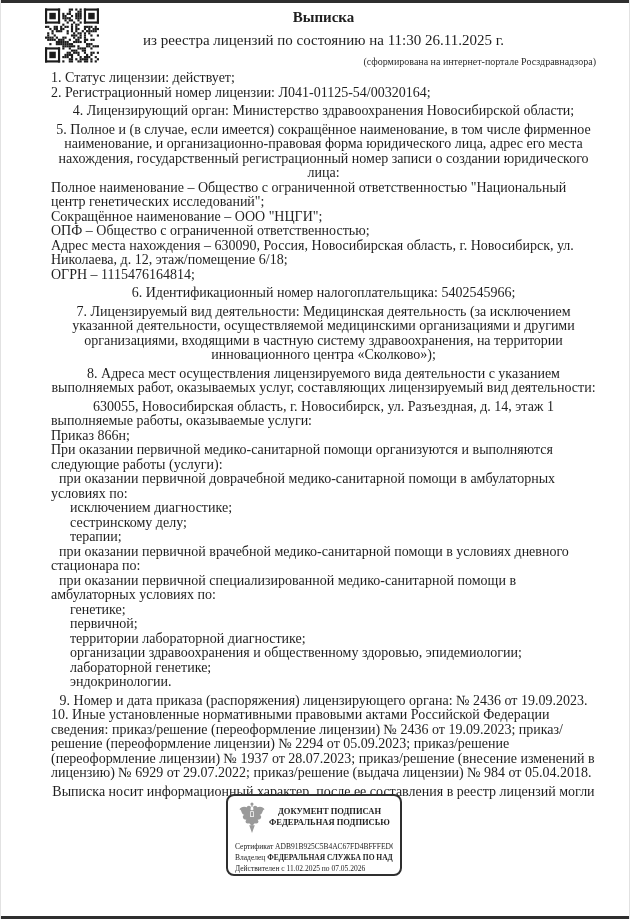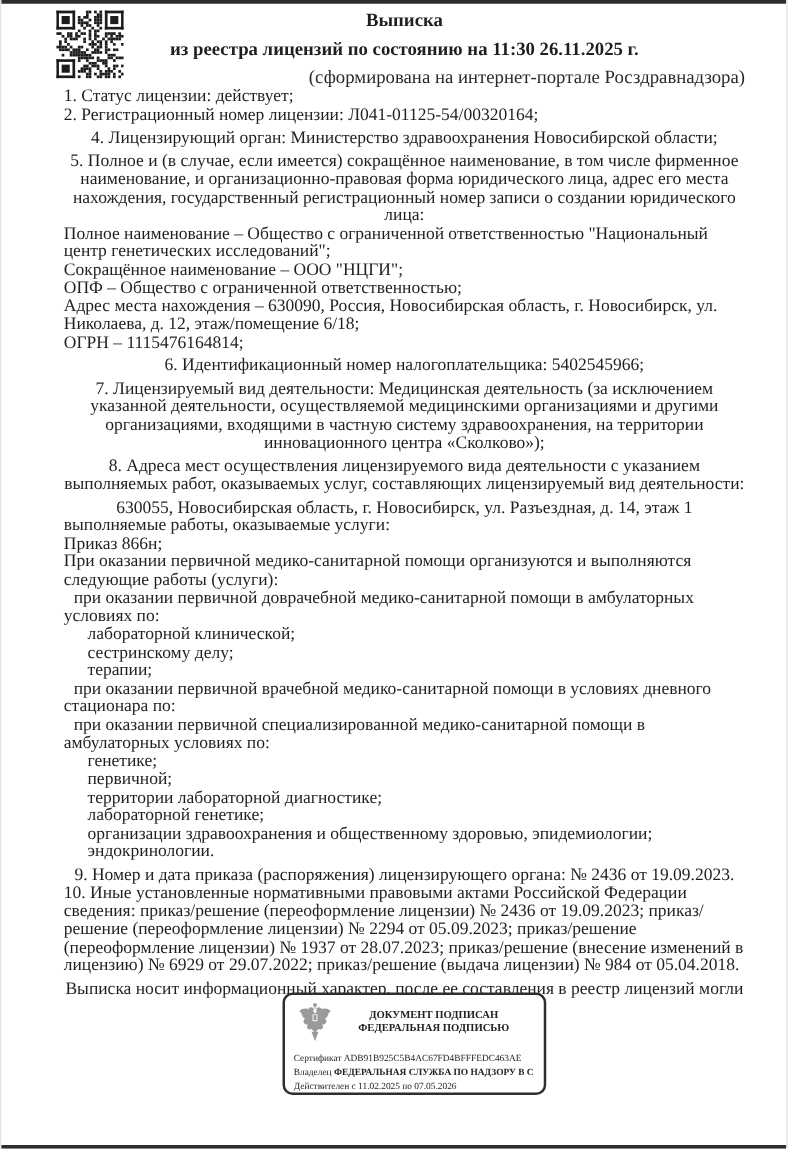--- a/index.html
+++ b/index.html
@@ -13,29 +13,29 @@
     background:#ffffff;color:#1f1f1f;
     border-left:1px solid #e2e2e2;border-right:1px solid #e2e2e2;
     box-sizing:border-box;
   }
   .edge-top{position:absolute;top:0;left:0;width:100%;height:3px;background:#2e2e2e;}
   .edge-bottom{position:absolute;bottom:0;left:0;width:100%;height:3px;background:#2e2e2e;}
   .qr{position:absolute;left:44px;top:5px;width:54px;height:61px;}
   .qr svg{width:100%;height:100%;display:block;}
   .header{padding:8px 33px 0 50px;}
   .title-1{font-weight:bold;font-size:15px;text-align:center;line-height:19px;}
-  .title-2{font-weight:bold;font-size:15px;text-align:center;line-height:19px;margin-top:4px;}
-  .formed-note{font-size:15px;text-align:right;margin-top:6px;line-height:12px;color:#2a2a2a;}
+  .title-2{font-weight:normal;font-size:15px;text-align:center;line-height:19px;margin-top:4px;}
+  .formed-note{font-size:10px;text-align:right;margin-top:6px;line-height:12px;color:#2a2a2a;}
   .doc-body{margin:3px 33px 0 50px;font-size:14px;line-height:14.5px;}
   .para{margin:0;}
   .para.gap{margin-top:4px;text-align:center;}
   .para.indent-1{text-indent:8px;}
   .para.indent-2{text-indent:19px;}
   .stamp{
-    position:absolute;left:225px;top:794px;width:211px;height:82px;
+    position:absolute;left:225px;top:794px;width:176px;height:82px;
     border:2px solid #2f2f2f;border-radius:8px;background:#ffffff;
     box-sizing:border-box;padding:5px 7px 4px 7px;
   }
   .stamp-top{display:flex;align-items:flex-start;}
   .stamp-emblem{width:28px;height:36px;flex:0 0 28px;margin-left:3px;}
   .stamp-emblem svg{width:100%;height:100%;display:block;}
   .stamp-head{flex:1;text-align:center;font-weight:bold;font-size:8.5px;line-height:11px;padding-top:5px;color:#222;}
   .stamp-cert,.stamp-owner,.stamp-valid{
     font-size:7.5px;line-height:11px;color:#222;
     white-space:nowrap;overflow:hidden;
@@ -295,30 +295,30 @@
       <p class="para indent-0">Адрес места нахождения – 630090, Россия, Новосибирская область, г. Новосибирск, ул. Николаева, д. 12, этаж/помещение 6/18;</p>
       <p class="para indent-0">ОГРН – 1115476164814;</p>
       <p class="para indent-0 gap">6. Идентификационный номер налогоплательщика: 5402545966;</p>
       <p class="para indent-0 gap">7. Лицензируемый вид деятельности: Медицинская деятельность (за исключением указанной деятельности, осуществляемой медицинскими организациями и другими организациями, входящими в частную систему здравоохранения, на территории инновационного центра «Сколково»);</p>
       <p class="para indent-0 gap">8. Адреса мест осуществления лицензируемого вида деятельности с указанием выполняемых работ, оказываемых услуг, составляющих лицензируемый вид деятельности:</p>
       <p class="para indent-0 gap">630055, Новосибирская область, г. Новосибирск, ул. Разъездная, д. 14, этаж 1</p>
       <p class="para indent-0">выполняемые работы, оказываемые услуги:</p>
       <p class="para indent-0">Приказ 866н;</p>
       <p class="para indent-0">При оказании первичной медико-санитарной помощи организуются и выполняются следующие работы (услуги):</p>
       <p class="para indent-1">при оказании первичной доврачебной медико-санитарной помощи в амбулаторных условиях по:</p>
-      <p class="para indent-2">лабораторной клинической;</p>
+      <p class="para indent-2">исключением диагностике;</p>
       <p class="para indent-2">сестринскому делу;</p>
       <p class="para indent-2">терапии;</p>
       <p class="para indent-1">при оказании первичной врачебной медико-санитарной помощи в условиях дневного стационара по:</p>
       <p class="para indent-1">при оказании первичной специализированной медико-санитарной помощи в амбулаторных условиях по:</p>
       <p class="para indent-2">генетике;</p>
       <p class="para indent-2">первичной;</p>
       <p class="para indent-2">территории лабораторной диагностике;</p>
+      <p class="para indent-2">организации здравоохранения и общественному здоровью, эпидемиологии;</p>
       <p class="para indent-2">лабораторной генетике;</p>
-      <p class="para indent-2">организации здравоохранения и общественному здоровью, эпидемиологии;</p>
       <p class="para indent-2">эндокринологии.</p>
       <p class="para indent-0 gap">9. Номер и дата приказа (распоряжения) лицензирующего органа: № 2436 от 19.09.2023.</p>
       <p class="para indent-0">10. Иные установленные нормативными правовыми актами Российской Федерации сведения: приказ/решение (переоформление лицензии) № 2436 от 19.09.2023; приказ/решение (переоформление лицензии) № 2294 от 05.09.2023; приказ/решение (переоформление лицензии) № 1937 от 28.07.2023; приказ/решение (внесение изменений в лицензию) № 6929 от 29.07.2022; приказ/решение (выдача лицензии) № 984 от 05.04.2018.</p>
       <p class="para indent-0 gap">Выписка носит информационный характер, после ее составления в реестр лицензий могли быть внесены изменения.</p>
     </div>
 
   <div class="stamp">
     <div class="stamp-top">
       <div class="stamp-emblem">
         <svg viewBox="0 0 40 50" xmlns="http://www.w3.org/2000/svg">

